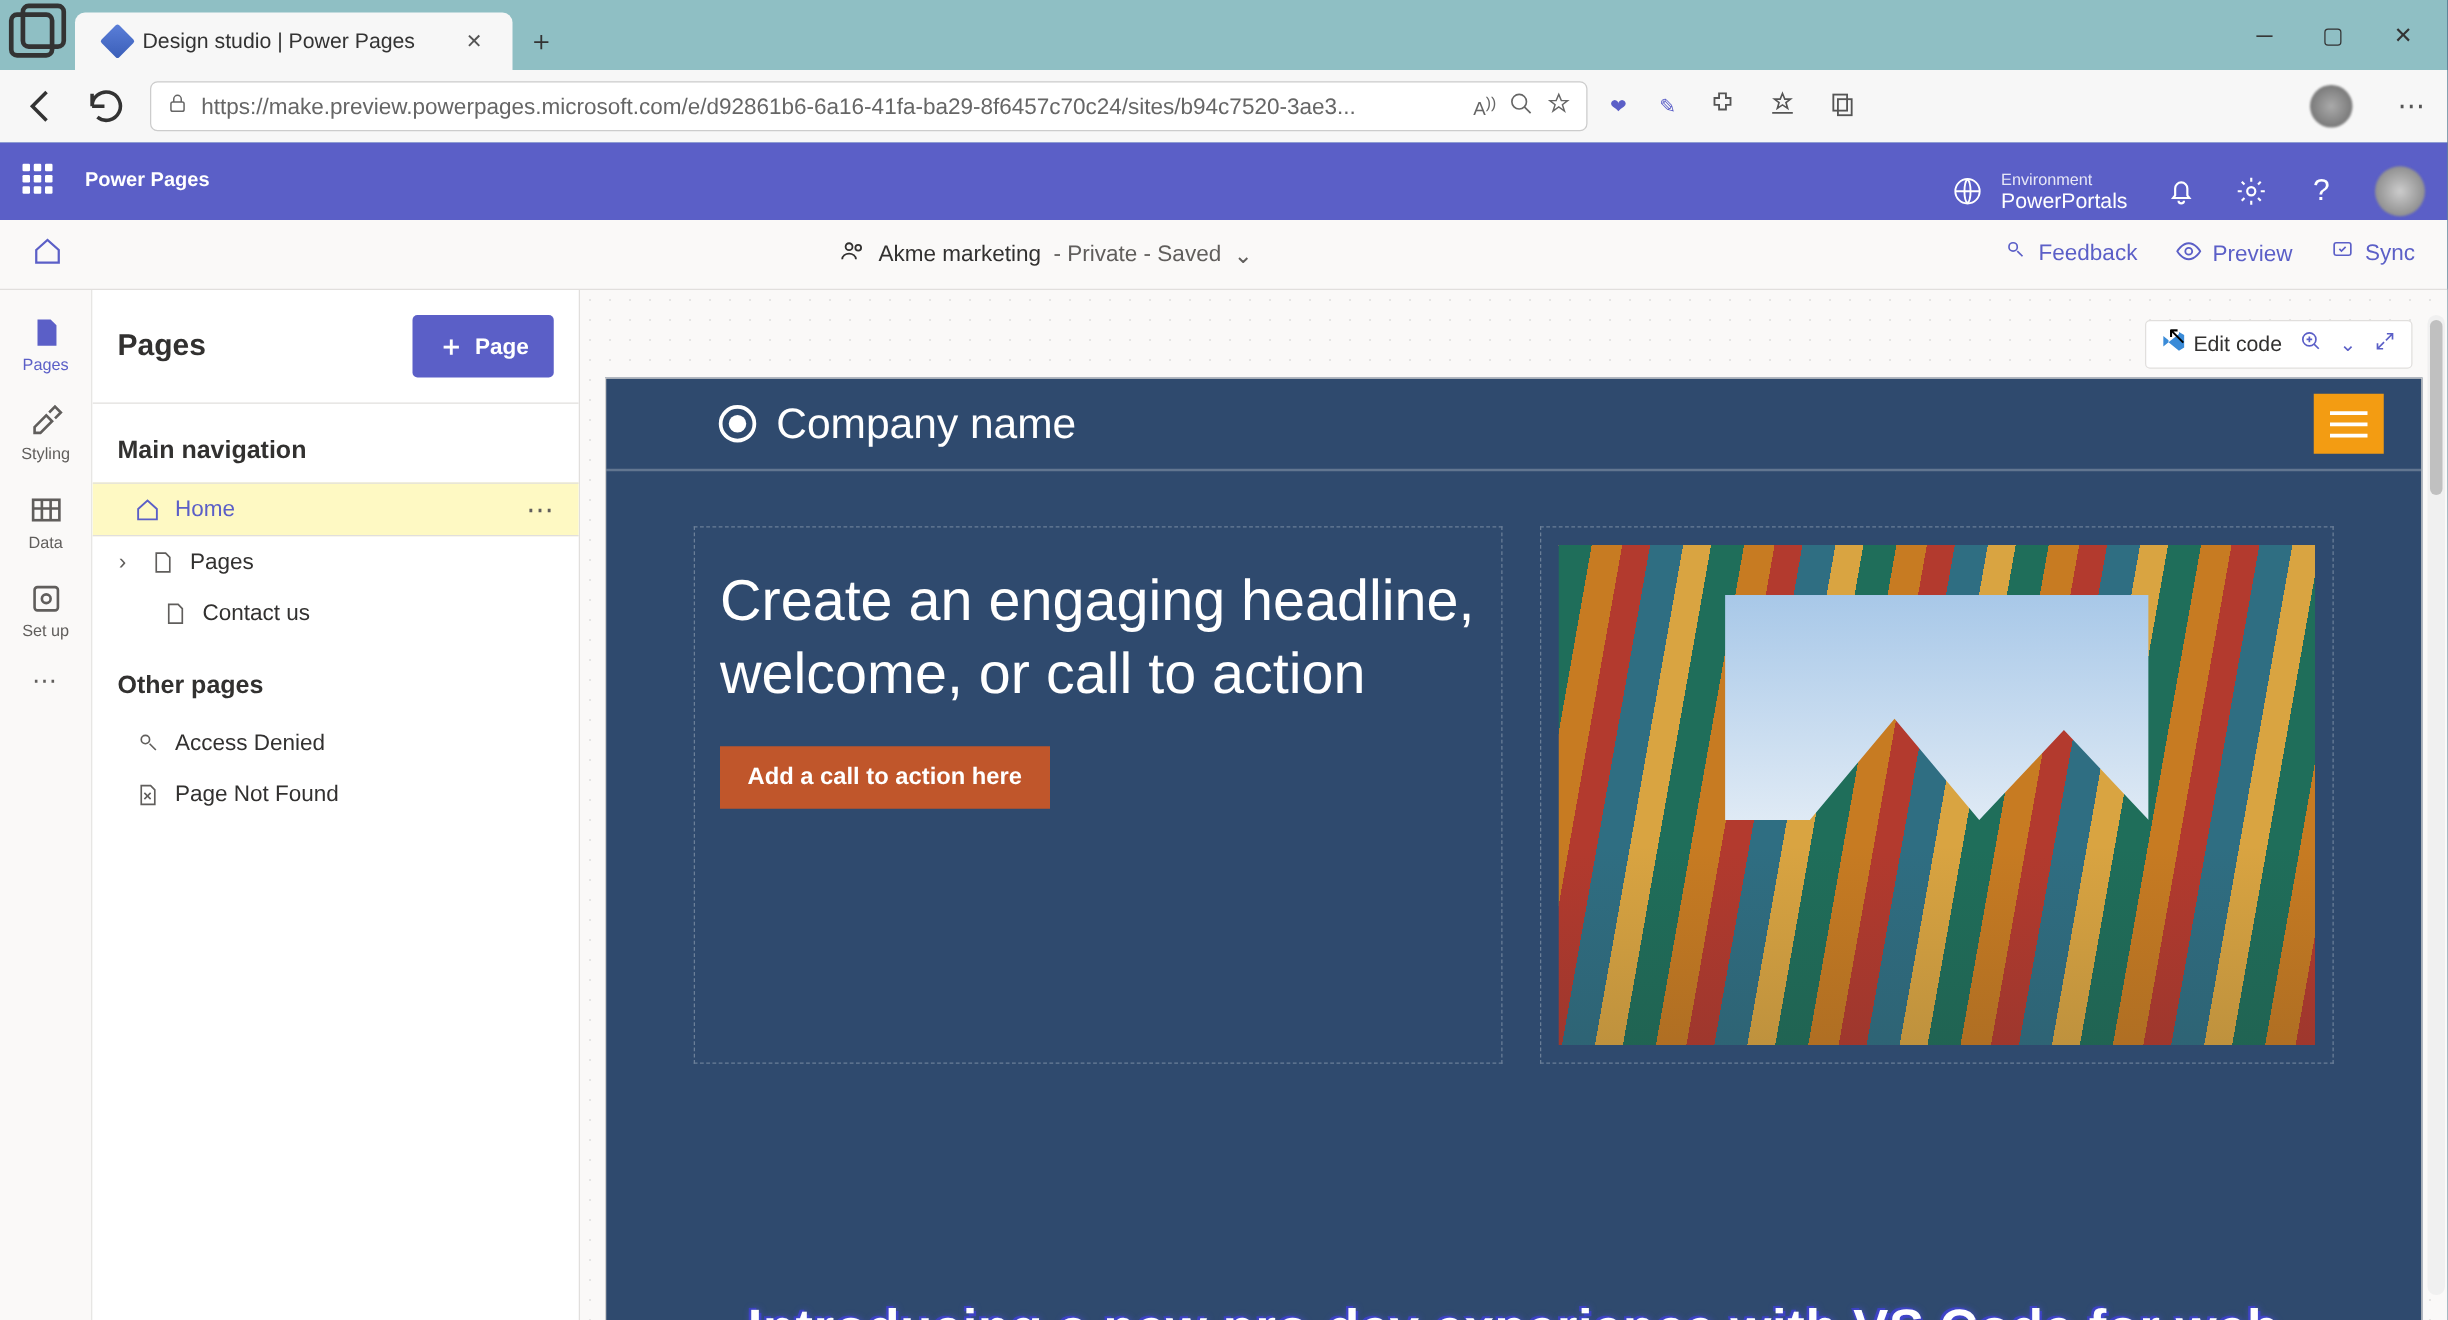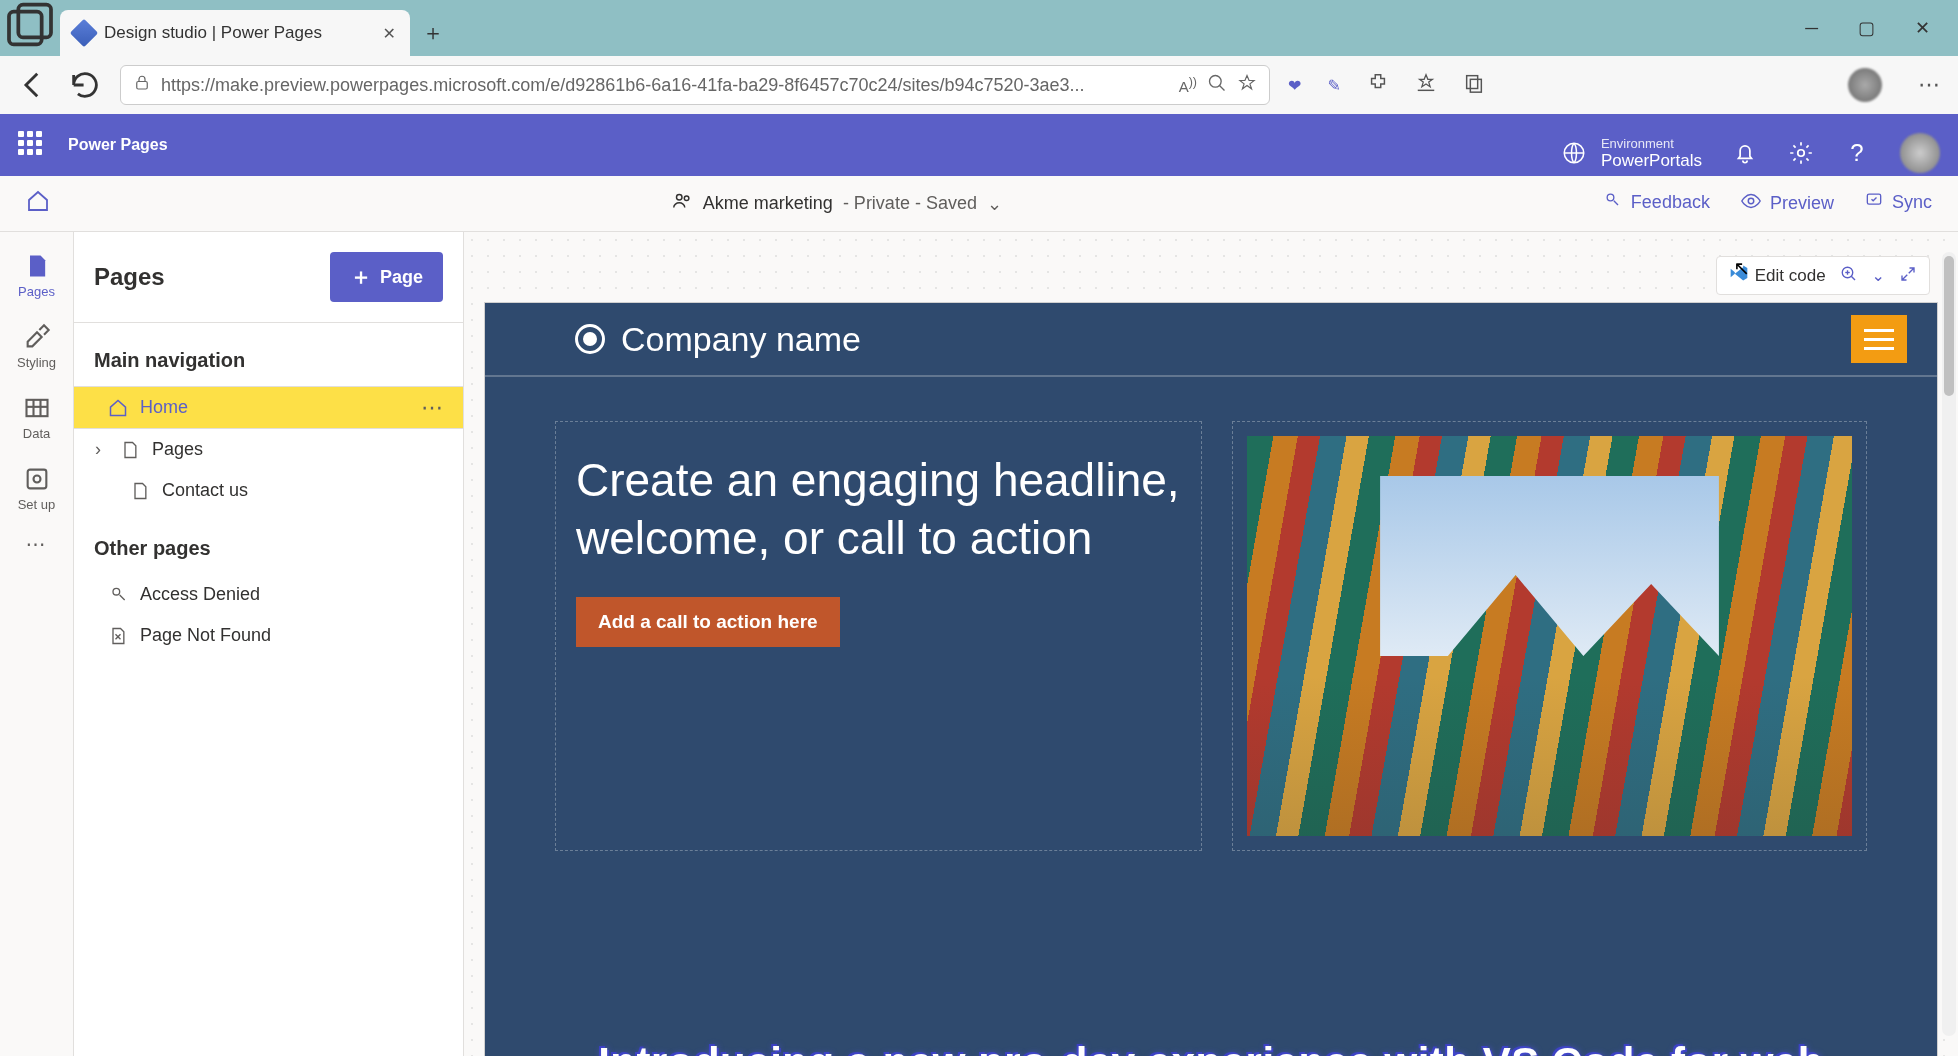--- a/index.html
+++ b/index.html
@@ -2,21 +2,21 @@
 <html><head>
 <meta charset="utf-8">
 <style>
 * { margin: 0; padding: 0; box-sizing: border-box; font-family: "Segoe UI", sans-serif; }
 body { width: 1958px; height: 1056px; background: #8fbfc4; overflow: hidden; }
 
 
 .titlebar { height: 56px; display: flex; align-items: flex-start; }
 .titlebar-left { display: flex; align-items: center; height: 56px; }
 .tab-collection-icon { width: 60px; display: flex; justify-content: center; align-items: center; height: 56px; }
-.browser-tab { background: #f7f7f7; height: 46px; margin-top: 10px; border-radius: 8px 8px 0 0; display: flex; align-items: center; padding: 0 14px; width: 350px; gap: 10px; }
+.browser-tab { background: #f7f7f7; height: 46px; margin-top: 10px; border-radius: 8px 8px 0 0; display: flex; align-items: center; padding: 0 24px; width: 350px; gap: 10px; }
 .browser-tab .favicon { width: 20px; height: 20px; background: linear-gradient(135deg,#5b7fd9,#3a5eb8); transform: rotate(45deg); border-radius: 2px; }
 .browser-tab .tab-title { font-size: 17px; color: #333; flex: 1; white-space: nowrap; overflow: hidden; }
 .browser-tab .tab-close { font-size: 16px; color: #555; }
 .new-tab { width: 46px; display: flex; align-items: center; justify-content: center; height: 46px; margin-top: 10px; font-size: 22px; color: #333; }
 .win-controls { margin-left: auto; display: flex; gap: 40px; padding-right: 28px; align-items: center; height: 56px; color: #333; font-size: 18px; }
 
 
 .addressbar { height: 58px; background: #f7f7f7; display: flex; align-items: center; padding: 0 16px; gap: 18px; }
 .nav-btn { width: 34px; height: 34px; display: flex; align-items: center; justify-content: center; color: #555; }
 .url-box { flex: 0 1 1150px; height: 40px; border: 1px solid #ccc; border-radius: 6px; display: flex; align-items: center; padding: 0 12px; gap: 10px; background: #fff; }
@@ -52,21 +52,21 @@
 .rail-item .ri-icon { width: 28px; height: 28px; display: flex; align-items: center; justify-content: center; }
 .rail-ellipsis { margin-top: 6px; color: #605e5c; font-size: 20px; letter-spacing: 2px; }
 
 .panel { width: 390px; background: #fff; border-right: 1px solid #e1dfdd; padding: 20px 0; overflow-y: auto; }
 .panel-header { display: flex; align-items: center; justify-content: space-between; padding: 0 20px 20px; border-bottom: 1px solid #e1dfdd; }
 .panel-title { font-size: 24px; font-weight: 700; color: #323130; }
 .page-btn { background: #5b5fc7; color: #fff; border: none; border-radius: 4px; padding: 10px 20px; font-size: 18px; font-weight: 600; display: flex; align-items: center; gap: 8px; }
 .section-label { font-size: 20px; font-weight: 700; color: #323130; padding: 26px 20px 14px; }
 .tree-item { display: flex; align-items: center; gap: 12px; padding: 10px 20px 10px 34px; font-size: 18px; color: #323130; cursor: pointer; }
 .tree-item.indent { padding-left: 56px; }
-.tree-item.selected { background: #fde047; border: 1px solid #e1dfdd; border-left: none; border-right: none; color: #5b5fc7; position: relative; }
+.tree-item.selected { background: #fef9c3; border: 1px solid #e1dfdd; border-left: none; border-right: none; color: #5b5fc7; position: relative; }
 .tree-item.selected::after { content: "⋯"; position: absolute; right: 18px; font-size: 22px; color: #605e5c; letter-spacing: 2px; }
 .tree-icon { width: 20px; height: 20px; display: flex; align-items: center; justify-content: center; color: #605e5c; }
 .tree-item.selected .tree-icon { color: #5b5fc7; }
 
 .canvas-wrap { flex: 1; background: #faf9f8; position: relative; padding: 20px 20px 0 20px; overflow: hidden; }
 .canvas-wrap::before { content:""; position:absolute; inset:0; background-image: radial-gradient(#d0d0d0 1px, transparent 1px); background-size: 16px 16px; opacity:.5; }
 .canvas-toolbar { position: absolute; top: 24px; right: 28px; display: flex; align-items: center; gap: 14px; background: #fff; border: 1px solid #e1dfdd; border-radius: 4px; padding: 6px 12px; z-index: 5; }
 .canvas-toolbar .ct-link { color: #323130; font-size: 17px; display:flex; align-items:center; gap:6px;}
 .canvas-toolbar .ct-icon { color: #5b5fc7; }
 .cursor-overlay { position:absolute; top: 24px; right: 208px; z-index:6; font-size:20px; }

